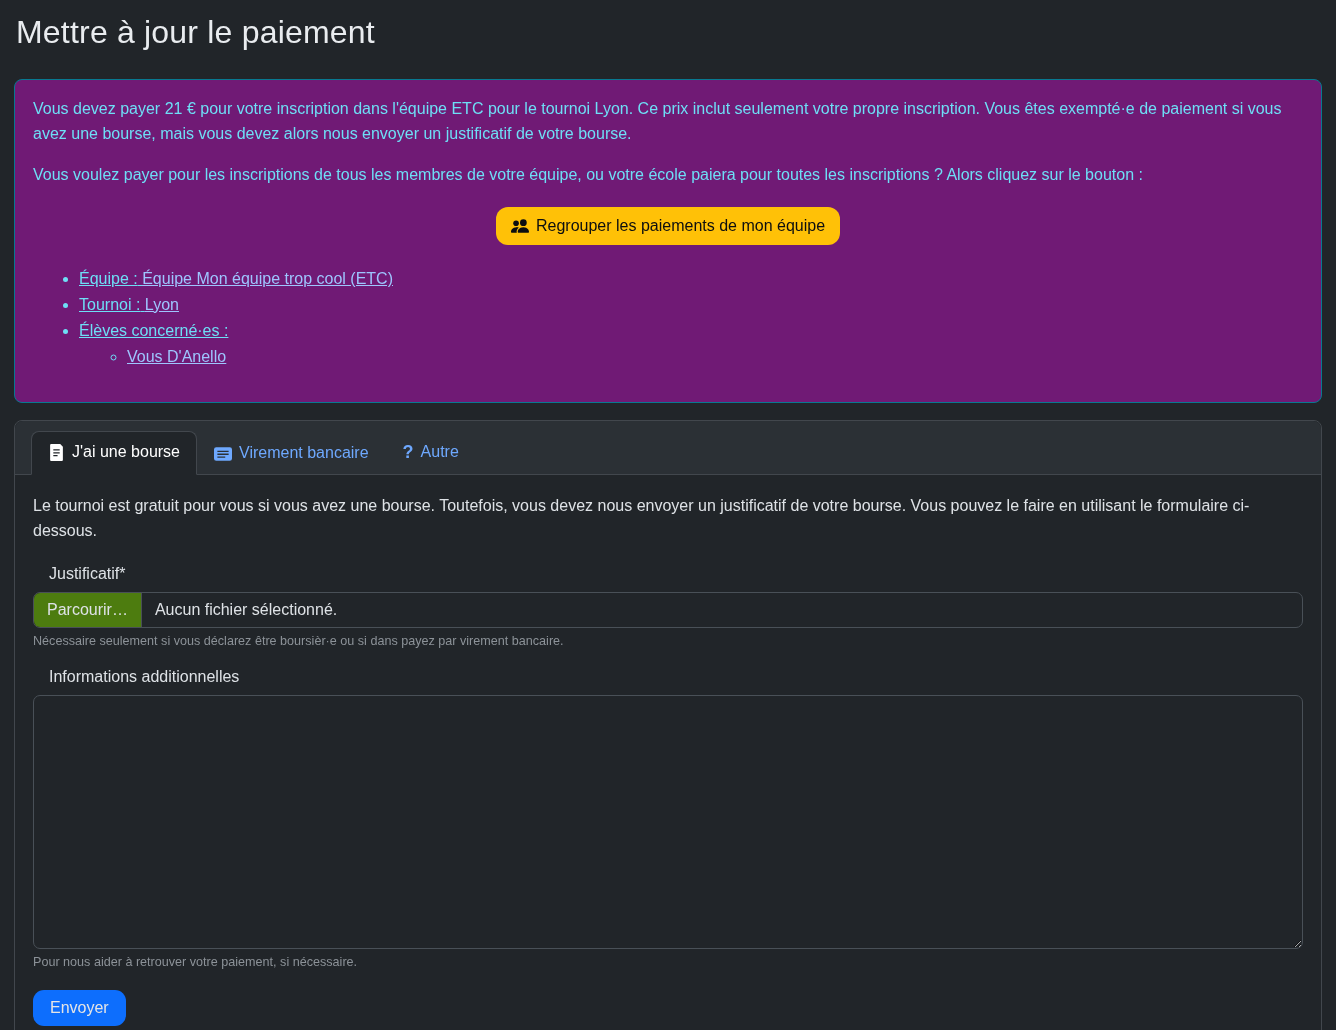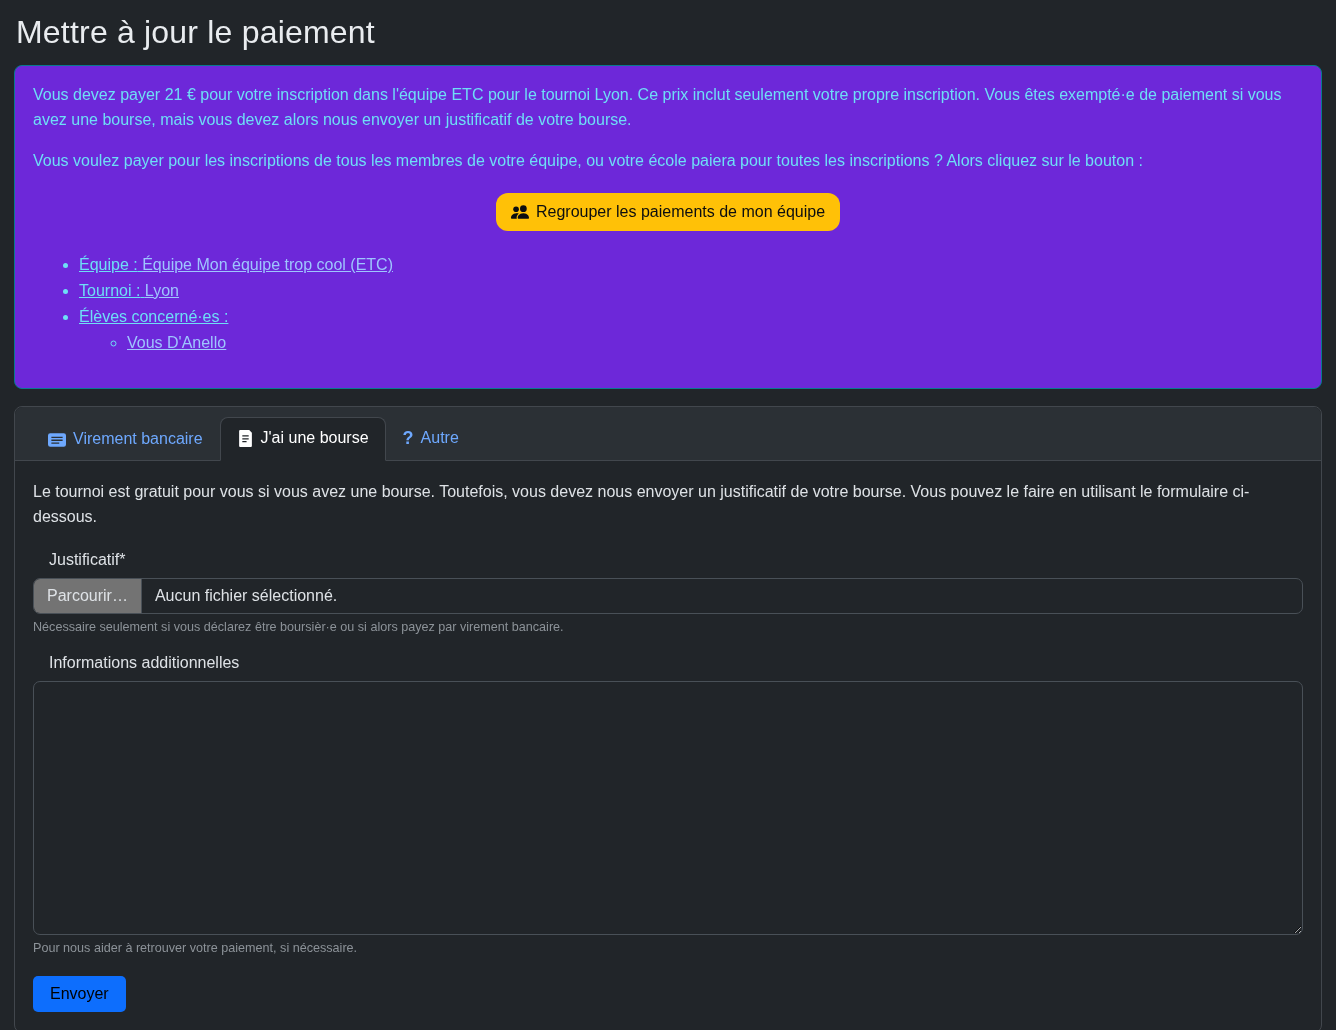--- a/index.html
+++ b/index.html
@@ -11,27 +11,27 @@
     font-size: 16px;
     min-height: 1030px;
     width: 1336px;
   }
   .page { padding: 8px 14px 24px 14px; }
 
   h1.page-title {
     font-size: 32px;
     font-weight: 500;
     color: #e9ecef;
-    margin: 6px 0 14px 2px;
+    margin: 6px 0 28px 2px;
     letter-spacing: 0.2px;
   }
 
   
   .alert-info {
-    background: #6d28d9;
+    background: #701a75;
     border: 1px solid #087990;
     border-radius: 8px;
     color: #6edff6;
     padding: 17px 18px;
     margin-bottom: 17px;
   }
   .alert-info p { margin: 0 0 16px 0; line-height: 1.55; }
   .alert-info a {
     color: #9ec5fe;
     text-decoration: underline;
@@ -105,21 +105,21 @@
     display: flex;
     align-items: stretch;
     width: 100%;
     border: 1px solid #495057;
     border-radius: 7px;
     overflow: hidden;
     background: #212529;
     cursor: pointer;
   }
   .file-btn {
-    background: #737373;
+    background: #4d7c0f;
     color: #dee2e6;
     padding: 8px 13px;
     border-right: 1px solid #495057;
     white-space: nowrap;
   }
   .file-status {
     color: #dee2e6;
     padding: 8px 13px;
     flex: 1;
   }
@@ -139,23 +139,23 @@
     color: #dee2e6;
     font-family: inherit;
     font-size: 16px;
     padding: 8px 12px;
     resize: vertical;
     display: block;
   }
 
   .btn-primary {
     background: #0d6efd;
-    color: #000000;
+    color: #e5e5e5;
     border: none;
-    border-radius: 5px;
+    border-radius: 11px;
     padding: 9px 17px;
     font-size: 16px;
     font-family: inherit;
     cursor: pointer;
     margin-top: 21px;
   }
 </style>
 </head>
 <body>
 
@@ -194,52 +194,52 @@
             <a>Vous D'Anello</a>
           </li>
         </ul>
       </li>
     </ul>
   </div>
 
   <div class="card">
     <div class="card-header">
       <div class="nav-tabs">
-        <div class="tab">
-          <span>
-            <svg width="18" height="18" viewBox="0 0 16 16" fill="currentColor" aria-hidden="true">
-              <path fill-rule="evenodd" d="M2 2h12a2 2 0 0 1 2 2v8a2 2 0 0 1-2 2H2a2 2 0 0 1-2-2V4a2 2 0 0 1 2-2zm1 3h10v1.2H3V5zm0 2.6h10v1.2H3V7.6zm0 2.6h7v1.2H3v-1.2z"></path>
-            </svg>
-          </span>
-          <span>Virement bancaire</span>
-        </div>
         <div class="tab active">
           <span>
             <svg width="17" height="17" viewBox="0 0 16 16" fill="currentColor" aria-hidden="true">
               <path fill-rule="evenodd" d="M3 0h8.5L14 2.5V15a1 1 0 0 1-1 1H3a1 1 0 0 1-1-1V1a1 1 0 0 1 1-1zm2 5h6v1.2H5V5zm0 2.7h6v1.2H5V7.7zm0 2.7h4v1.2H5v-1.2z"></path>
             </svg>
           </span>
           <span>J'ai une bourse</span>
         </div>
         <div class="tab">
+          <span>
+            <svg width="18" height="18" viewBox="0 0 16 16" fill="currentColor" aria-hidden="true">
+              <path fill-rule="evenodd" d="M2 2h12a2 2 0 0 1 2 2v8a2 2 0 0 1-2 2H2a2 2 0 0 1-2-2V4a2 2 0 0 1 2-2zm1 3h10v1.2H3V5zm0 2.6h10v1.2H3V7.6zm0 2.6h7v1.2H3v-1.2z"></path>
+            </svg>
+          </span>
+          <span>Virement bancaire</span>
+        </div>
+        <div class="tab">
           <span class="q-icon">?</span>
           <span>Autre</span>
         </div>
       </div>
     </div>
 
     <div class="card-body">
       <p class="intro">Le tournoi est gratuit pour vous si vous avez une bourse. Toutefois, vous devez nous envoyer un justificatif de votre bourse. Vous pouvez le faire en utilisant le formulaire ci-dessous.</p>
 
       <label class="form-label first">Justificatif*</label>
       <div class="file-input">
         <span class="file-btn">Parcourir…</span>
         <span class="file-status">Aucun fichier sélectionné.</span>
       </div>
-      <span class="form-text">Nécessaire seulement si vous déclarez être boursièr·e ou si alors payez par virement bancaire.</span>
+      <span class="form-text">Nécessaire seulement si vous déclarez être boursièr·e ou si dans payez par virement bancaire.</span>
 
       <label class="form-label">Informations additionnelles</label>
       <textarea class="form-textarea" value="" style=""></textarea>
       <span class="form-text">Pour nous aider à retrouver votre paiement, si nécessaire.</span>
 
       <button class="btn-primary">Envoyer</button>
     </div>
   </div>
 
 </div>

